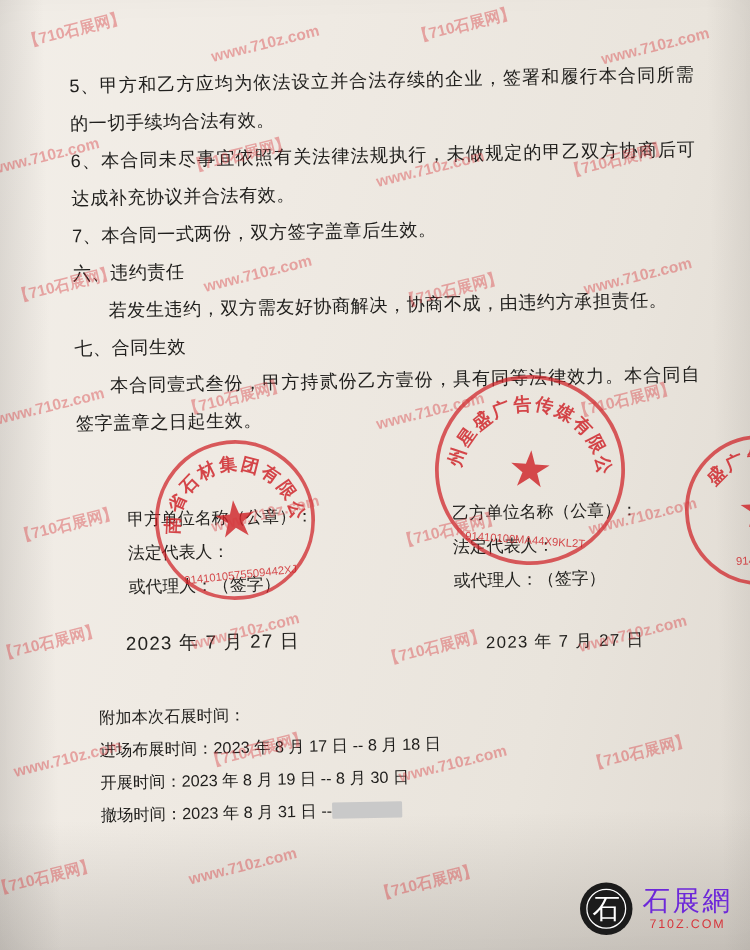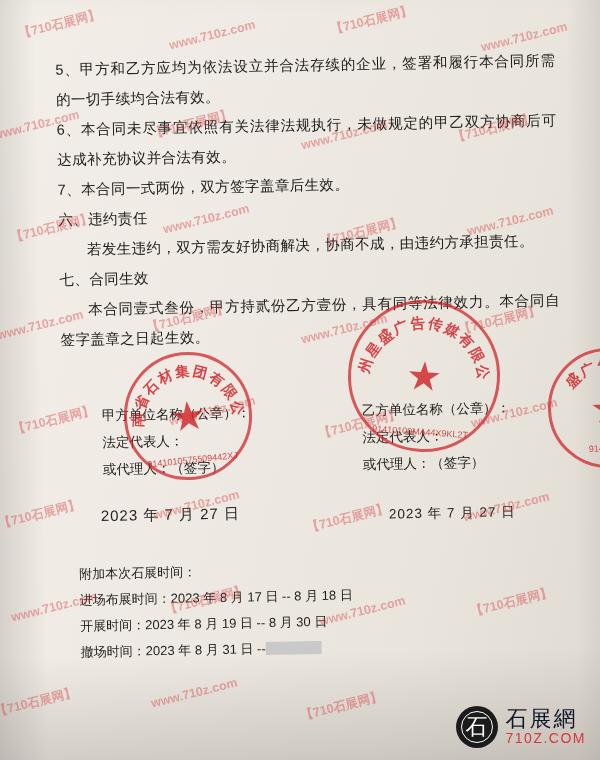--- a/index.html
+++ b/index.html
@@ -201,28 +201,28 @@
     content: "";
     position: absolute;
     left: 5px; top: 5px; right: 5px; bottom: 5px;
     border: 1px solid #fff;
     border-radius: 50%;
   }
   .logo-text { line-height: 1.1; }
   .logo-name {
     font-size: 22px;
     font-family: "Liberation Serif", serif;
-    color: #0f172a;
+    color: #6d28d9;
     letter-spacing: 2px;
   }
   .logo-sub {
-    font-size: 14px;
+    font-size: 10px;
     color: #d6373d;
     letter-spacing: 1.5px;
-    text-align: left;
+    text-align: center;
   }
 </style>
 </head>
 <body>
 
 <div class="page">
 
   <div class="paper">
     <div class="paper-shade-l"></div>
     <div class="paper-shade-r"></div>

